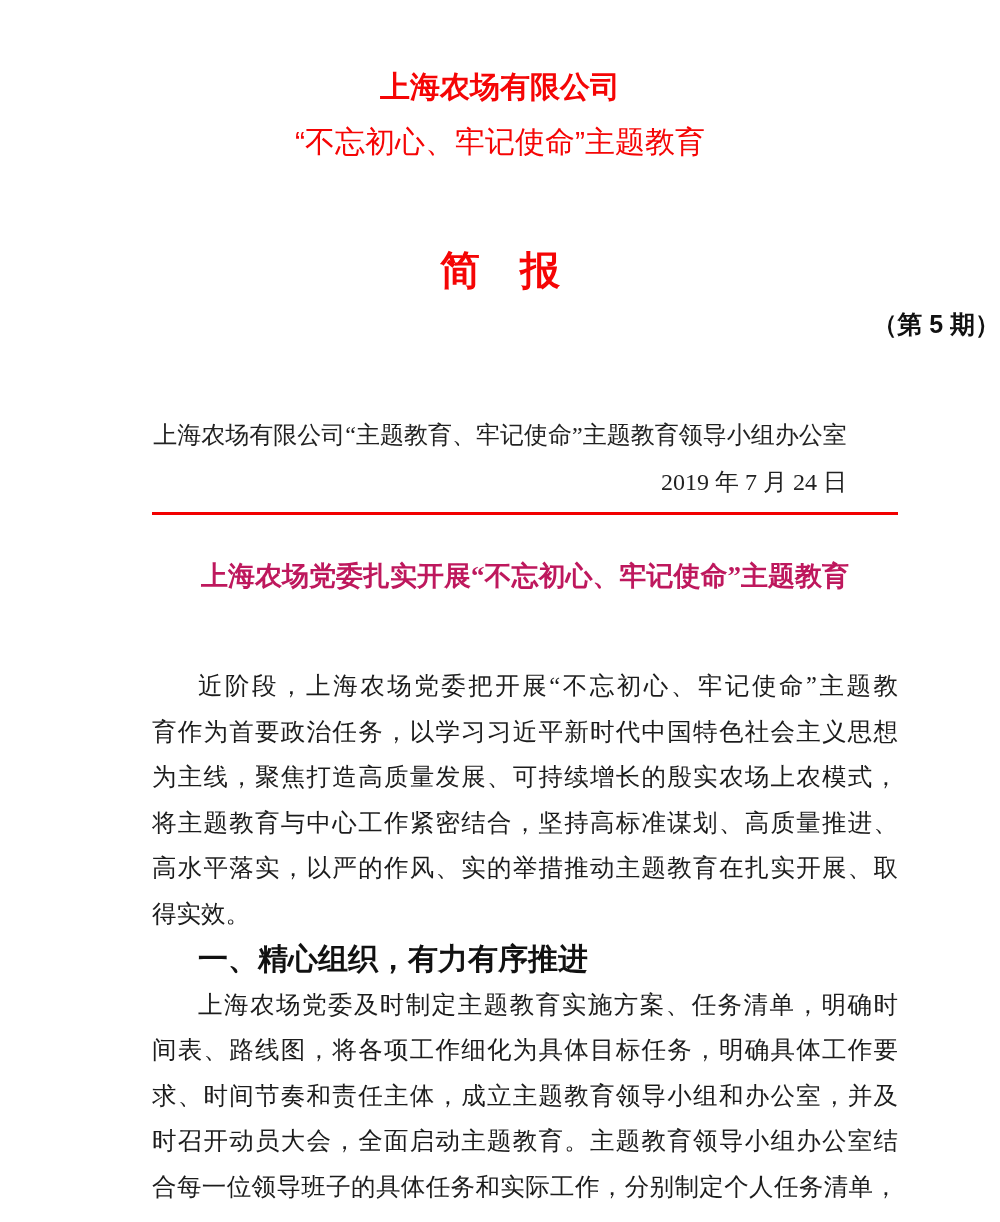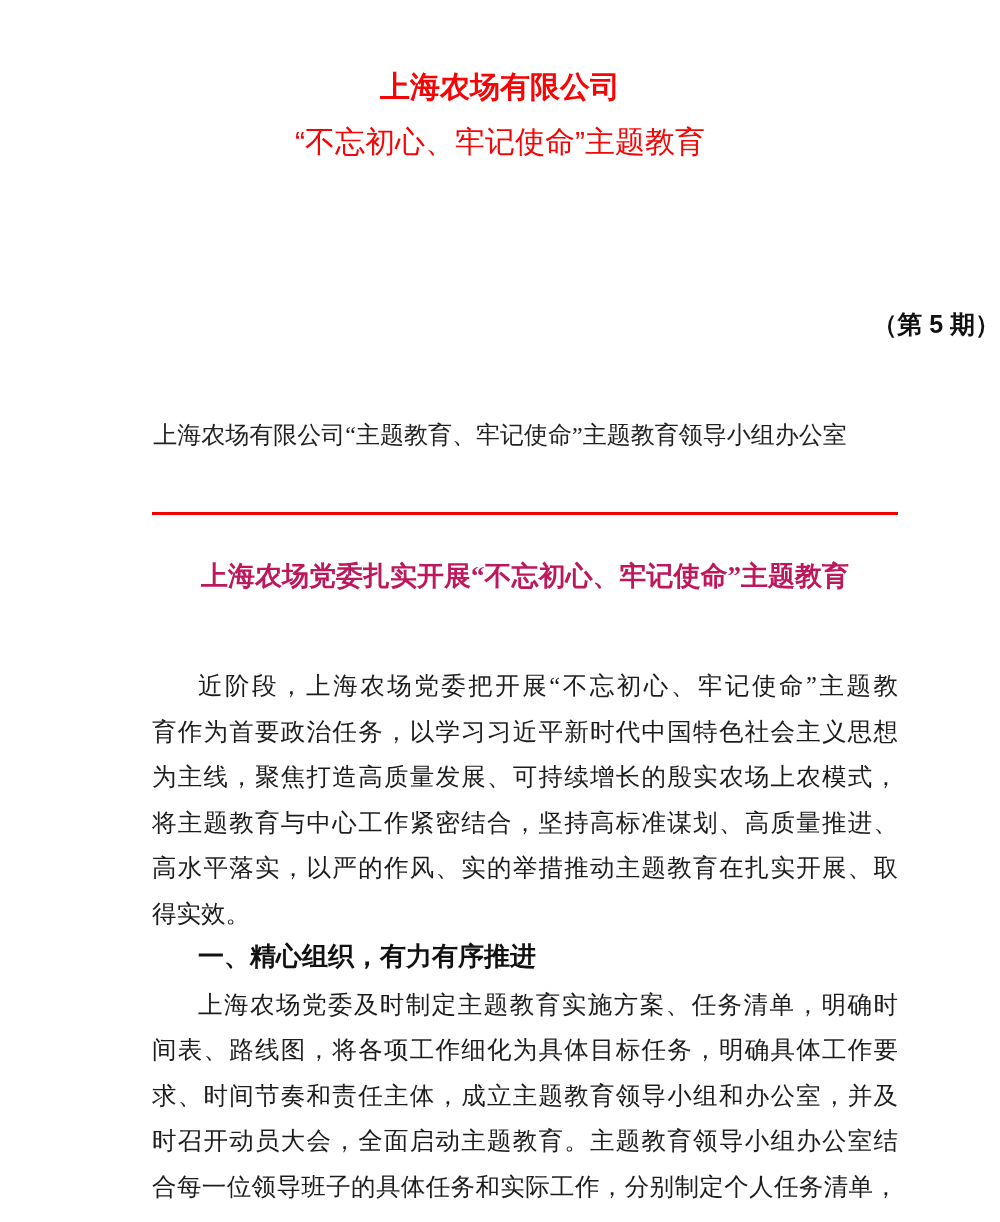--- a/index.html
+++ b/index.html
@@ -114,43 +114,45 @@
     line-height: 45.5px;
     color: #1c1c1c;
   }
   .line {
     text-align: justify;
     text-align-last: justify;
   }
   .line.indent { text-indent: 46px; }
   .line.noj { text-align-last: left; }
   .section-heading {
-    font-family: Liberation Mono, monospace;
+    font-family: Liberation Sans, sans-serif;
     font-weight: bold;
-    font-size: 26px;
+    font-size: 30px;
     text-align: left;
     text-align-last: left;
     text-indent: 46px;
     color: #111111;
   }
 </style>
 </head>
 <body>
 
 <div class="page">
 
   <div class="org-title">上海农场有限公司</div>
 
   <div class="theme-title">“不忘初心、牢记使命”主题教育</div>
 
+  <div class="bulletin-title">简　报</div>
 
   <div class="issue-number">（第 5 期）</div>
 
   <div class="issuing-office">上海农场有限公司“主题教育、牢记使命”主题教育领导小组办公室</div>
 
+  <div class="doc-date">2019 年 7 月 24 日</div>
 
   <div class="red-divider"></div>
 
   <div class="headline">上海农场党委扎实开展“不忘初心、牢记使命”主题教育</div>
 
   <div class="article-body">
 
     <div>
         <div class="line indent">近阶段，上海农场党委把开展“不忘初心、牢记使命”主题教</div>
         <div class="line">育作为首要政治任务，以学习习近平新时代中国特色社会主义思想</div>

